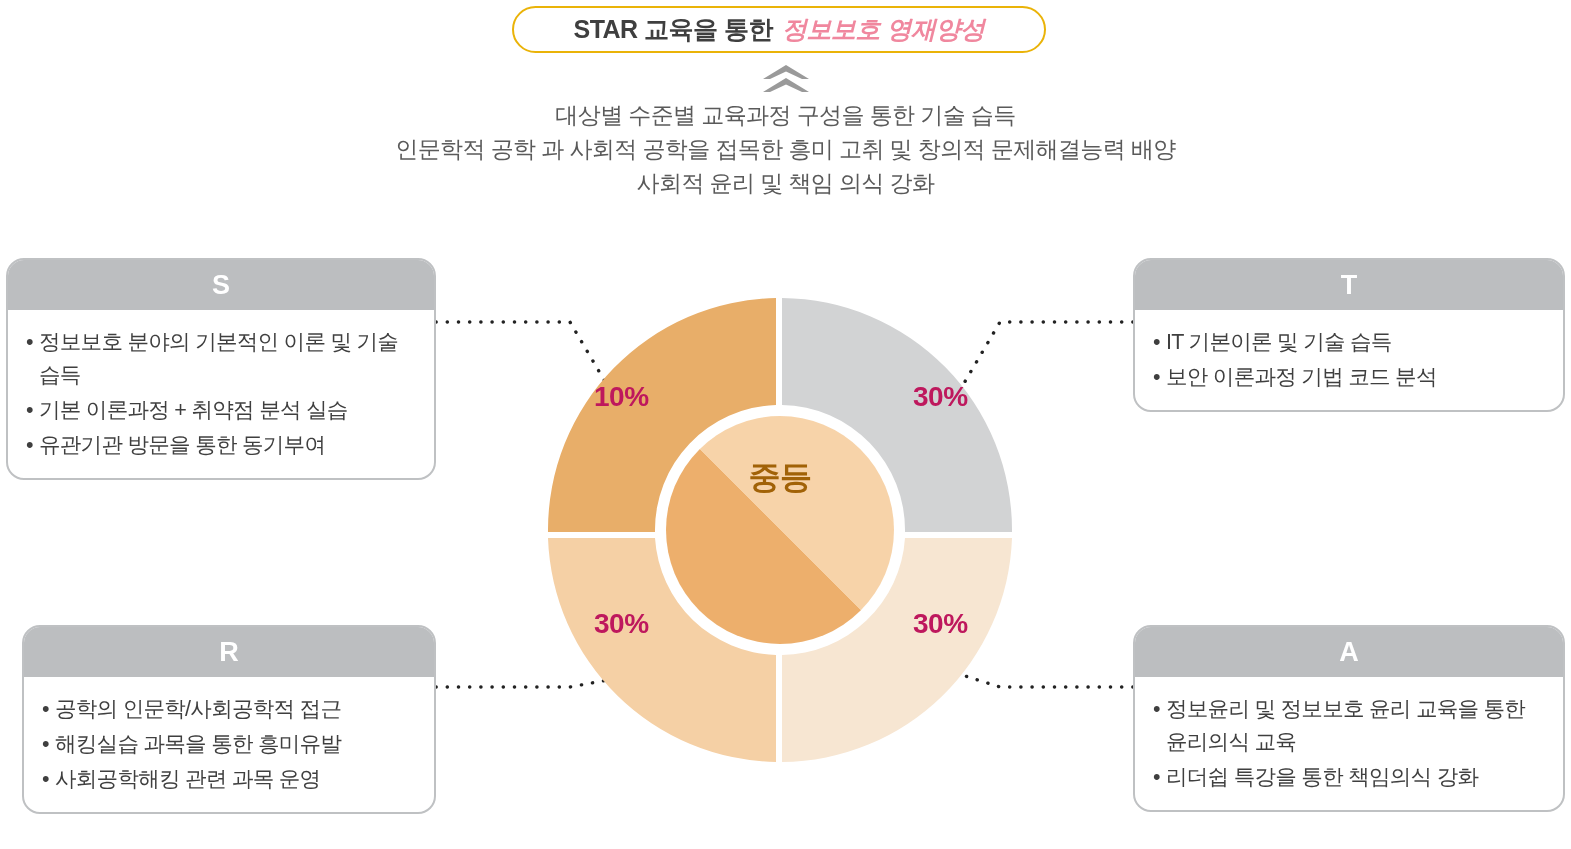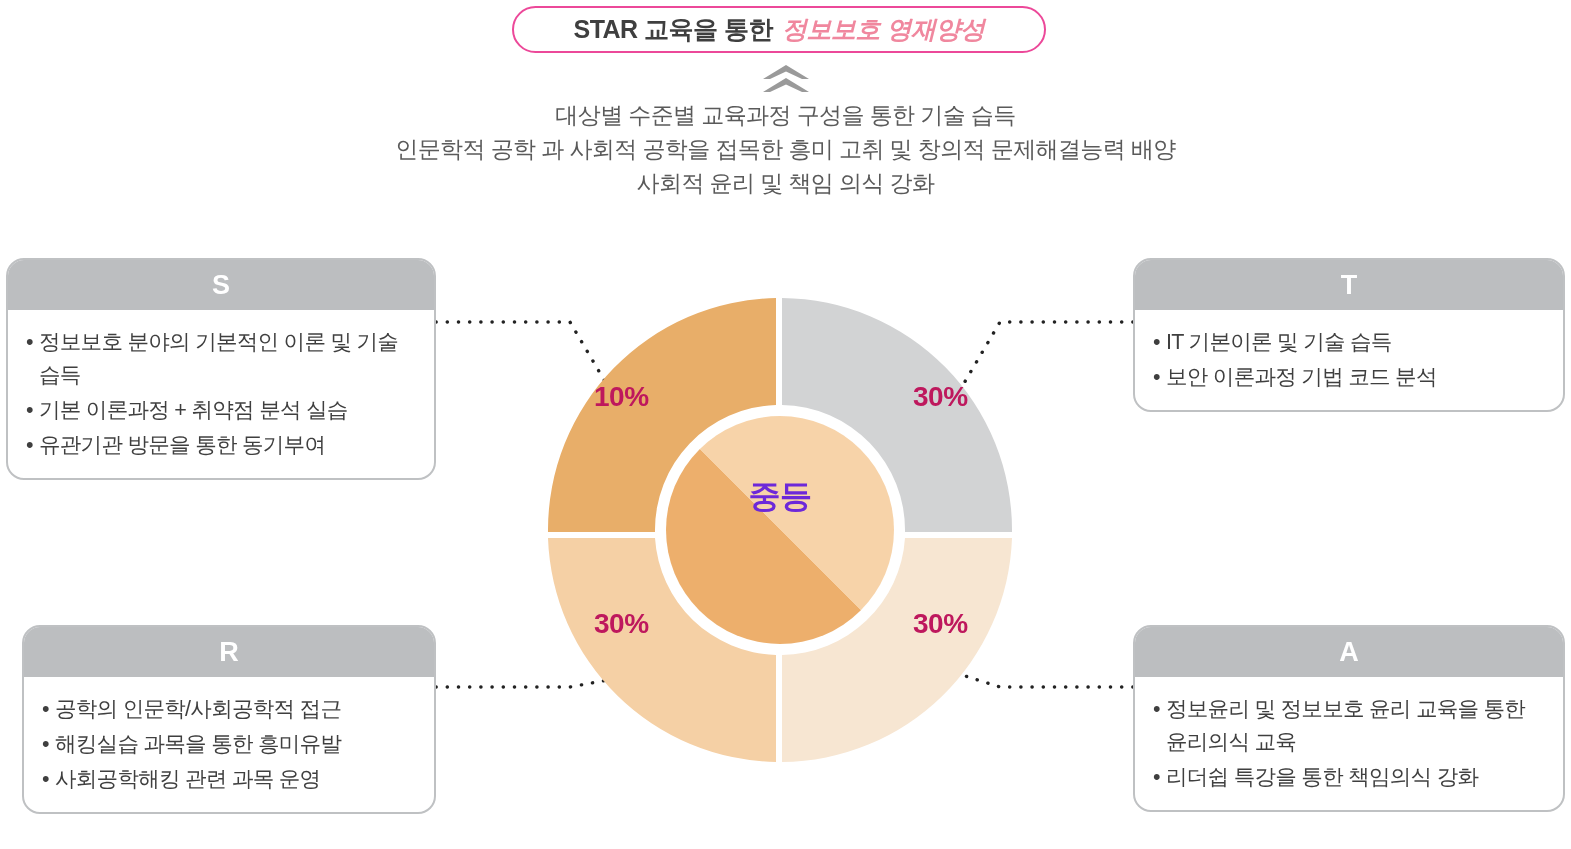--- a/index.html
+++ b/index.html
@@ -17,21 +17,21 @@
   }
 
   
   #title-pill {
     position: absolute;
     left: 512px;
     top: 6px;
     width: 534px;
     height: 47px;
     box-sizing: border-box;
-    border: 2px solid #ec4899;
+    border: 2px solid #eab308;
     border-radius: 26px;
     display: flex;
     align-items: center;
     justify-content: center;
     background: #ffffff;
   }
   #title-pill .t-main {
     font-size: 25px;
     font-weight: bold;
     color: #3f3f3f;
@@ -138,24 +138,24 @@
     letter-spacing: -0.5px;
   }
   #pct-s { left: 594px; top: 381px; }
   #pct-t { left: 913px; top: 381px; }
   #pct-r { left: 594px; top: 608px; }
   #pct-a { left: 913px; top: 608px; }
 
   #center-label {
     position: absolute;
     left: 655px;
-    top: 474px;
+    top: 455px;
     width: 250px;
     text-align: center;
-    color: #6d28d9;
+    color: #a16207;
     font-size: 32px;
     font-weight: bold;
     line-height: 45px;
     letter-spacing: -0.5px;
     pointer-events: none;
   }
 
   
   #connectors {
     position: absolute;

